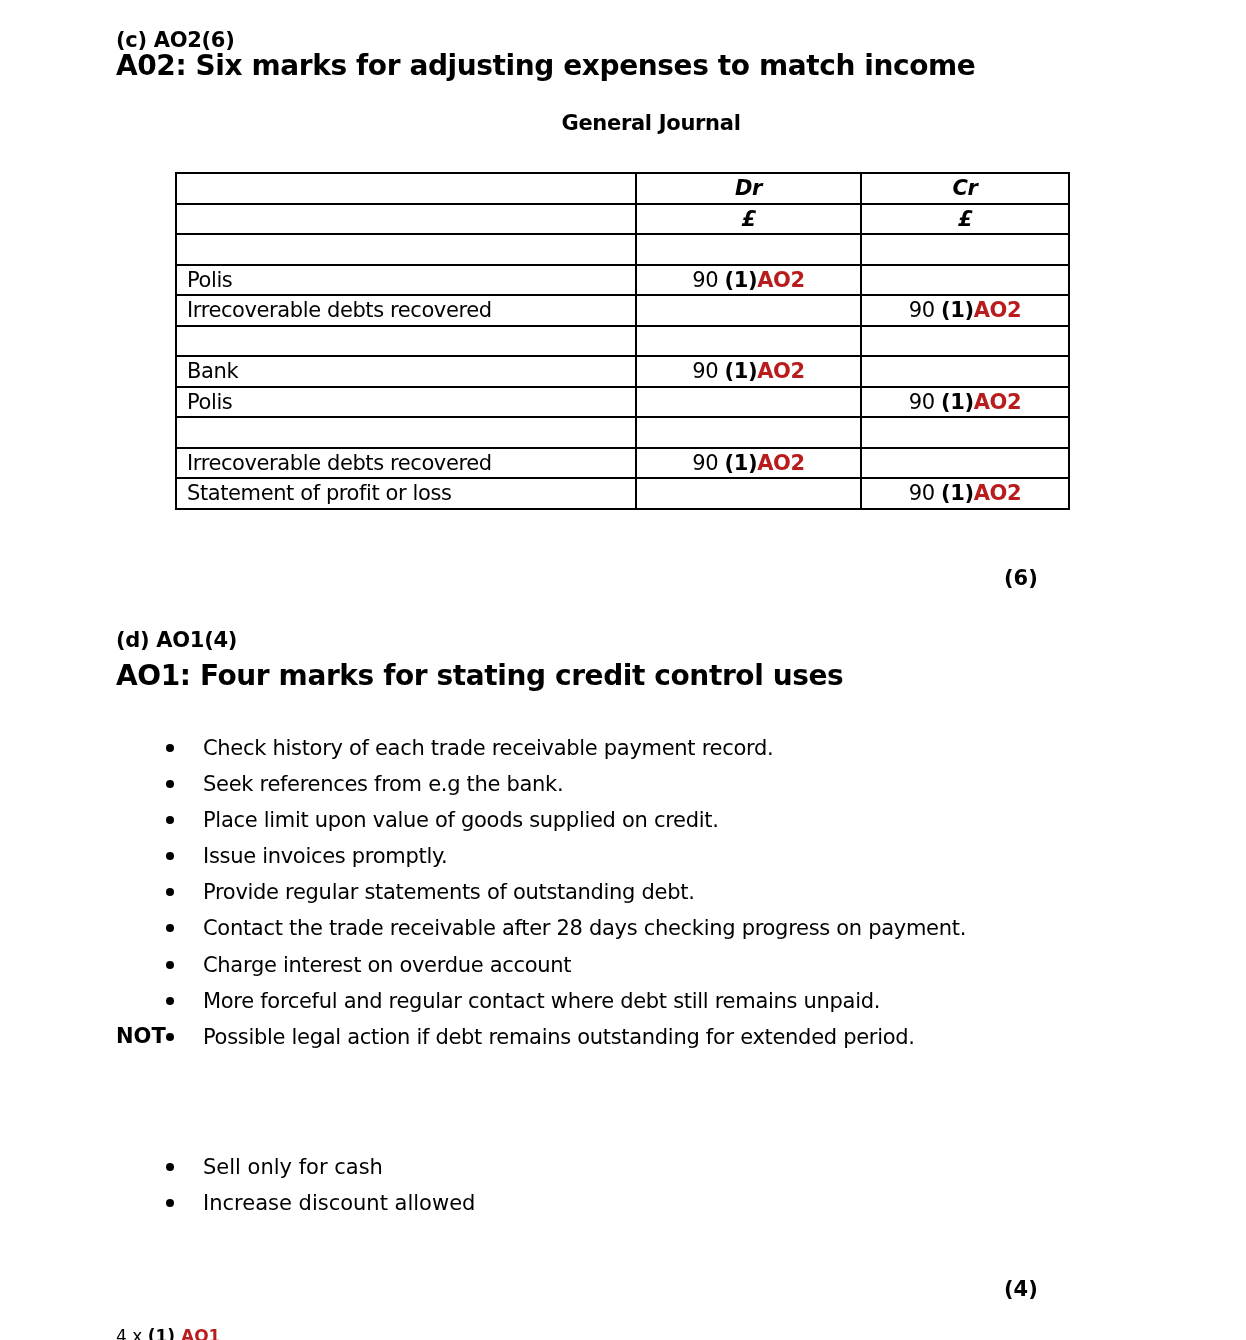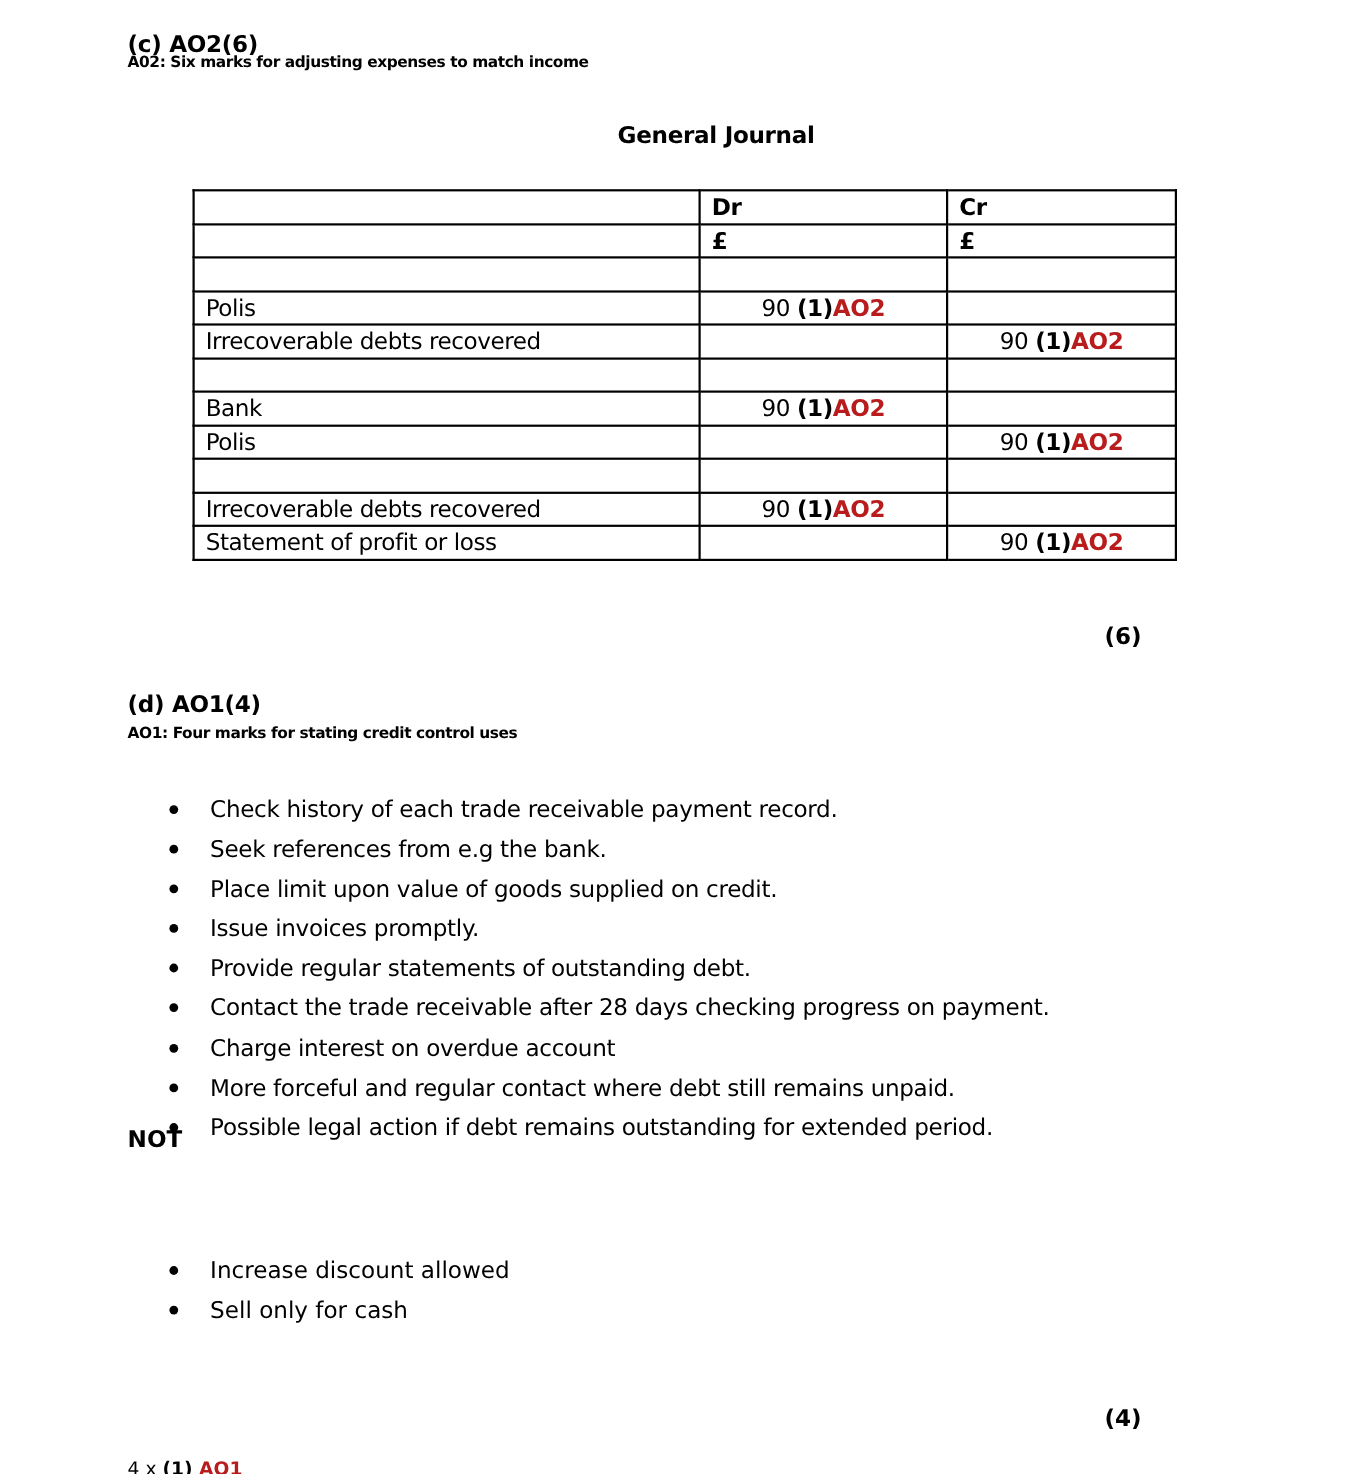--- a/index.html
+++ b/index.html
@@ -3,41 +3,41 @@
 <meta charset="utf-8">
 <style>
   html, body { margin: 0; padding: 0; background: #ffffff; }
   body {
     width: 1246px; height: 1340px; position: relative; overflow: hidden;
     font-family: "DejaVu Sans", "Liberation Sans", sans-serif;
     color: #000000;
   }
   .abs { position: absolute; }
   .h-part { left: 116px; font-size: 21px; font-weight: bold; letter-spacing: -0.3px; }
-  .h-sub  { left: 116px; font-size: 14px; font-weight: bold; letter-spacing: -0.4px; }
+  .h-sub  { left: 116px; font-size: 28px; font-weight: bold; letter-spacing: -0.4px; }
   .journal-title { left: 0; width: 1302px; text-align: center; font-size: 21px; font-weight: bold; top: 111px; letter-spacing: -0.3px; }
 
   table.journal {
     position: absolute; left: 175px; top: 172px; width: 893px;
     border-collapse: collapse; table-layout: fixed;
   }
   table.journal td {
     border: 2px solid #000; height: 28.5px; padding: 0 10px;
     font-size: 21px; line-height: 28px; white-space: nowrap; letter-spacing: -0.4px;
   }
   table.journal col.c1 { width: 460px; }
   table.journal col.c2 { width: 225px; }
   table.journal col.c3 { width: 208px; }
-  td.hdr { font-weight: bold; }
+  td.hdr { text-align: center; font-weight: bold; font-style: italic; }
   td.amt { text-align: center; }
   .mark { font-weight: bold; }
   .ao { font-weight: bold; color: #b91c1c; }
 
   .marks-total { font-size: 21px; font-weight: bold; }
-  ul.bullets { position: absolute; left: 150px; margin: 0; padding: 0; list-style: none; }
+  ul.bullets { position: absolute; left: 150px; margin: 12px; padding: 0; list-style: none; }
   ul.bullets li {
     position: relative; padding-left: 41px; font-size: 21px; height: 36.1px; line-height: 36px; letter-spacing: -0.3px;
     white-space: nowrap;
   }
   ul.bullets li .dot {
     position: absolute; left: 4px; top: 14px; width: 8px; height: 8px; border-radius: 50%; background: #000;
   }
   ul.not-list li { letter-spacing: 0; }
   .not-label { left: 116px; top: 1024px; font-size: 21px; font-weight: bold; }
   .footer-formula { left: 116px; top: 1326px; font-size: 17px; }
@@ -127,20 +127,20 @@
     <li><span class="dot"></span><span>Provide regular statements of outstanding debt.</span></li>
     <li><span class="dot"></span><span>Contact the trade receivable after 28 days checking progress on payment.</span></li>
     <li><span class="dot"></span><span>Charge interest on overdue account</span></li>
     <li><span class="dot"></span><span>More forceful and regular contact where debt still remains unpaid.</span></li>
     <li><span class="dot"></span><span>Possible legal action if debt remains outstanding for extended period.</span></li>
   </ul>
 
 <div class="abs not-label">NOT</div>
 
 <ul class="bullets not-list" id="rejected-list" style="top:1137px;">
+    <li><span class="dot"></span><span>Sell only for cash</span></li>
     <li><span class="dot"></span><span>Increase discount allowed</span></li>
-    <li><span class="dot"></span><span>Sell only for cash</span></li>
   </ul>
 
 <div class="abs footer-formula">
   <span>4 x </span><span class="mark">(1)</span><span class="ao"> AO1</span>
 </div>
 <div class="abs marks-total" style="left:1004px; top:1277px;">(4)</div>
 
 </body></html>

